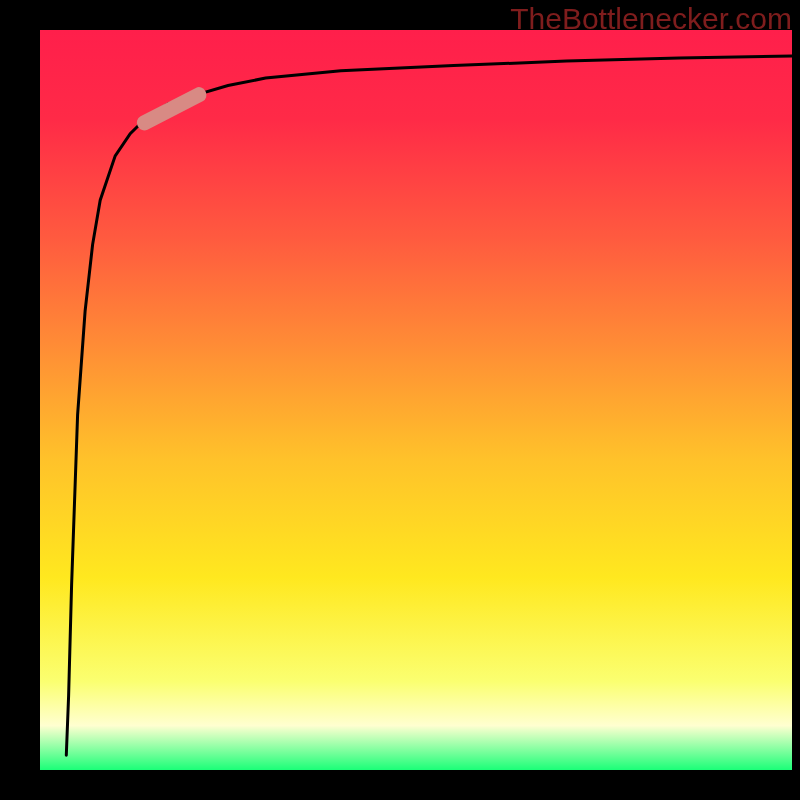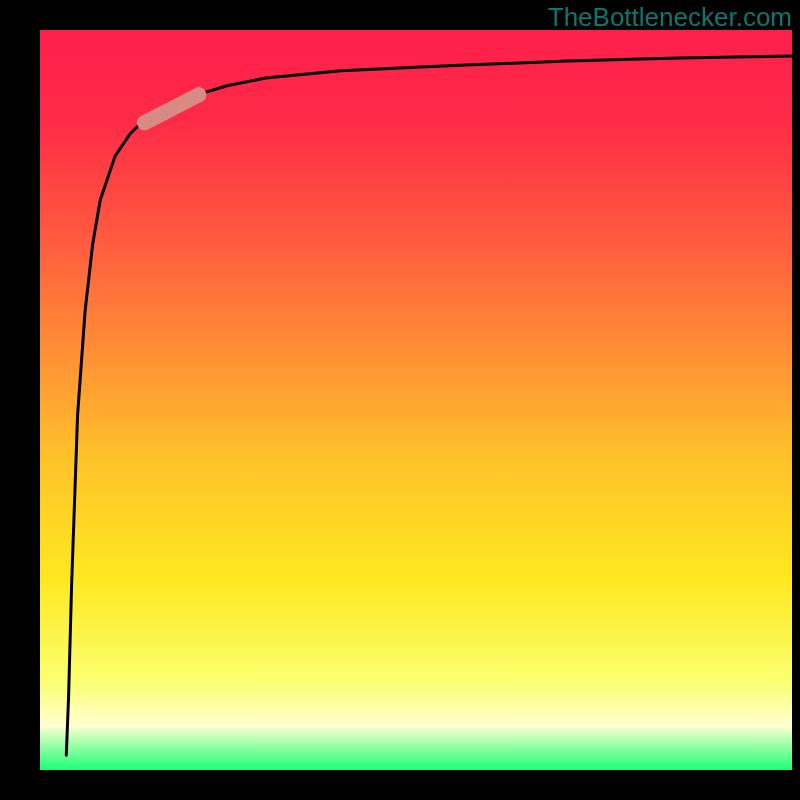--- a/index.html
+++ b/index.html
@@ -17,23 +17,23 @@
     }
     svg.chart {
       display: block;
       width: 800px;
       height: 800px;
     }
     .watermark {
       position: absolute;
       top: 2px;
       right: 8px;
-      font-size: 26px;
+      font-size: 30px;
       font-weight: 400;
-      color: #0f766e;
+      color: #7f1d1d;
       font-family: Arial, Helvetica, sans-serif;
       letter-spacing: 0px;
     }
   </style>
 </head>
 <body>
 
 <div class="chart-container">
 
   <svg class="chart" viewBox="0 0 800 800">

